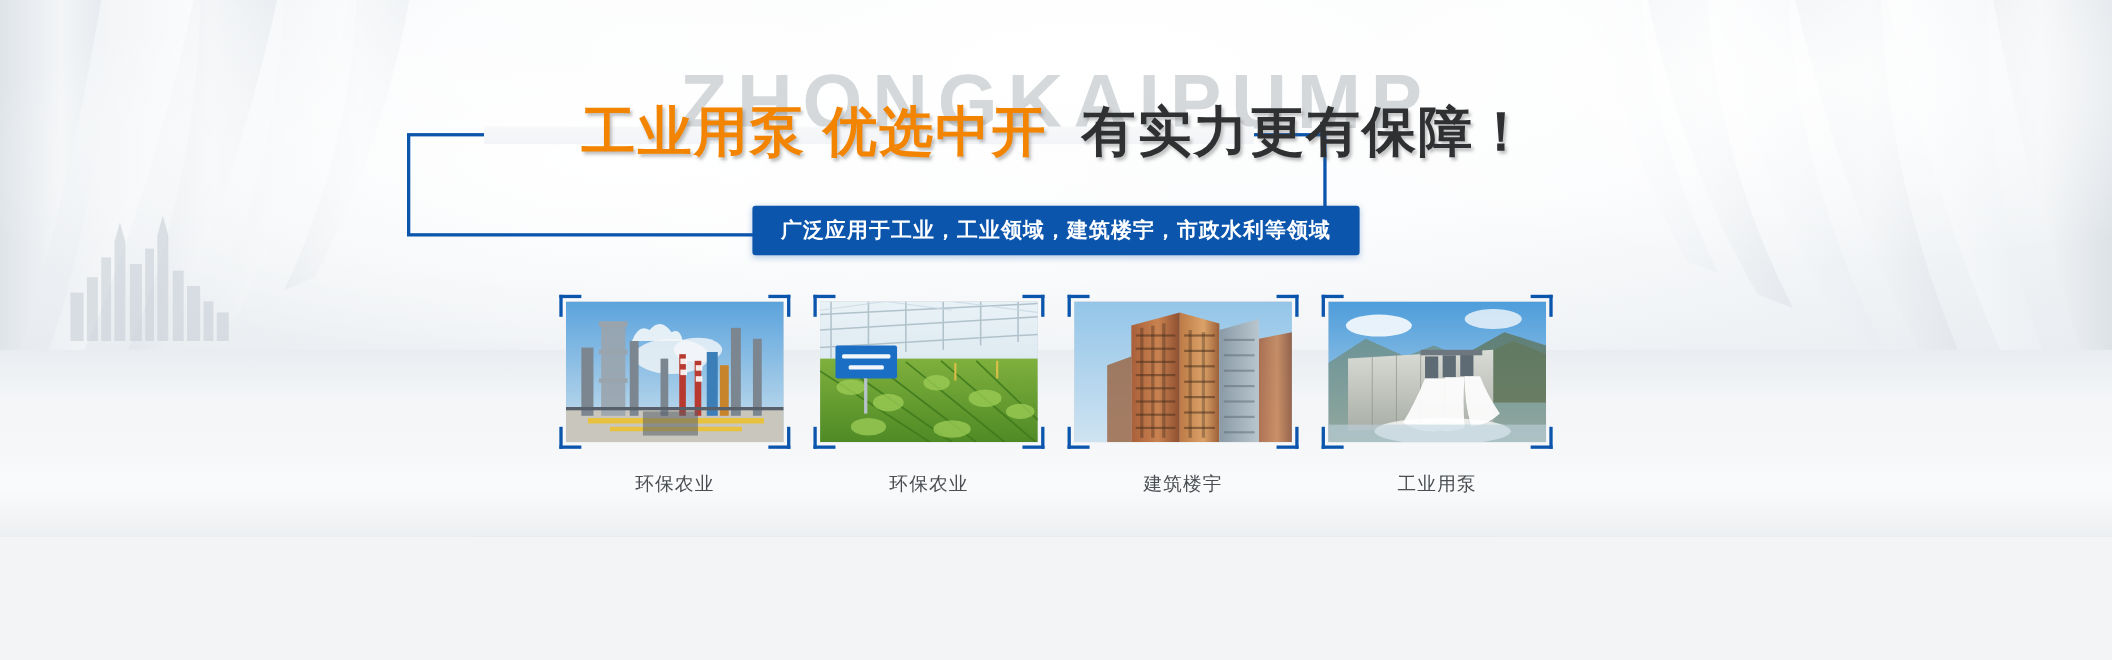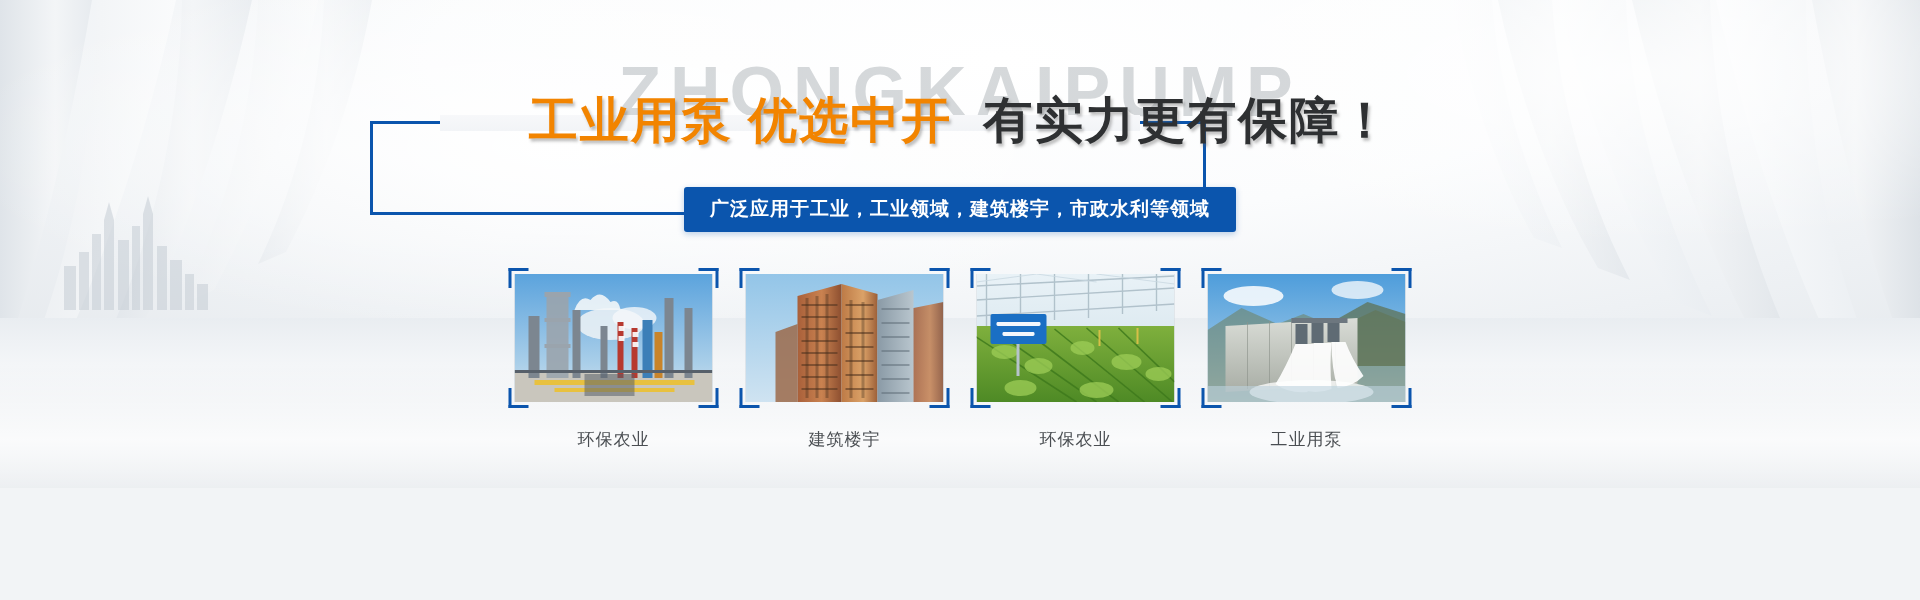--- a/index.html
+++ b/index.html
@@ -257,20 +257,93 @@
         <span class="br br2"></span>
       </div>
       <div class="caption">环保农业</div>
     </div>
 
     <div class="card">
       <div class="thumb-wrap">
         <div class="thumb">
           <svg viewBox="0 0 198 128" preserveAspectRatio="none">
             <defs>
+              <linearGradient id="ghTop" x1="0" y1="0" x2="0" y2="1">
+                <stop offset="0%" stop-color="#e9f2f7"></stop>
+                  <stop offset="100%" stop-color="#cfe0e9"></stop>
+              </linearGradient>
+              <linearGradient id="crop" x1="0" y1="0" x2="0" y2="1">
+                <stop offset="0%" stop-color="#7fb03d"></stop>
+                  <stop offset="100%" stop-color="#4e8a25"></stop>
+              </linearGradient>
+            </defs>
+            <rect width="198" height="128" fill="url(#ghTop)"></rect>
+
+            <g stroke="#aebfc9" stroke-width="1.4" fill="none" opacity=".95">
+              <path d="M0,42 L198,30"></path>
+                <path d="M0,26 L198,14"></path>
+              <path d="M10,0 L10,52"></path>
+                <path d="M44,0 L44,48"></path>
+                <path d="M78,0 L78,46"></path>
+              <path d="M112,0 L112,44"></path>
+                <path d="M146,0 L146,40"></path>
+                <path d="M180,0 L180,37"></path>
+              <path d="M0,12 L198,2"></path>
+            </g>
+            <g stroke="#c9d8e1" stroke-width="1" fill="none" opacity=".8">
+              <path d="M0,8 L60,0"></path>
+                <path d="M60,0 L120,8"></path>
+                <path d="M120,0 L198,10"></path>
+            </g>
+
+            <rect y="52" width="198" height="76" fill="url(#crop)"></rect>
+            <g stroke="#3f7a1d" stroke-width="1.6" opacity=".85">
+              <path d="M-5,60 L100,128" fill="none"></path>
+              <path d="M20,58 L120,128" fill="none"></path>
+              <path d="M48,56 L142,128" fill="none"></path>
+              <path d="M78,55 L168,128" fill="none"></path>
+              <path d="M110,54 L196,128" fill="none"></path>
+              <path d="M142,54 L198,108" fill="none"></path>
+            </g>
+            <g fill="#9ece57" opacity=".75">
+              <ellipse cx="28" cy="78" rx="13" ry="7"></ellipse>
+                <ellipse cx="62" cy="92" rx="14" ry="8"></ellipse>
+              <ellipse cx="106" cy="74" rx="12" ry="7"></ellipse>
+                <ellipse cx="150" cy="88" rx="15" ry="8"></ellipse>
+              <ellipse cx="44" cy="114" rx="16" ry="8"></ellipse>
+                <ellipse cx="120" cy="116" rx="17" ry="8"></ellipse>
+              <ellipse cx="182" cy="100" rx="13" ry="7"></ellipse>
+            </g>
+
+            <rect x="14" y="40" width="56" height="30" rx="2" fill="#1a6fc4"></rect>
+            <g fill="#ffffff" opacity=".95">
+              <rect x="20" y="48" width="44" height="4" rx="1.4"></rect>
+              <rect x="26" y="58" width="32" height="4" rx="1.4"></rect>
+            </g>
+            <rect x="40" y="70" width="3" height="32" fill="#b6c3cb"></rect>
+
+            <g fill="#e2c14a" opacity=".9">
+              <rect x="122" y="56" width="2" height="16"></rect>
+                <rect x="160" y="54" width="2" height="16"></rect>
+            </g>
+          </svg>
+        </div>
+        <span class="br tl"></span>
+        <span class="br tr"></span>
+        <span class="br bl"></span>
+        <span class="br br2"></span>
+      </div>
+      <div class="caption">环保农业</div>
+    </div>
+
+    <div class="card">
+      <div class="thumb-wrap">
+        <div class="thumb">
+          <svg viewBox="0 0 198 128" preserveAspectRatio="none">
+            <defs>
               <linearGradient id="skyB" x1="0" y1="0" x2="0" y2="1">
                 <stop offset="0%" stop-color="#93c5e8"></stop>
                   <stop offset="100%" stop-color="#cfe3f1"></stop>
               </linearGradient>
               <linearGradient id="bldA" x1="0" y1="0" x2="1" y2="0">
                 <stop offset="0%" stop-color="#a9603a"></stop>
                   <stop offset="55%" stop-color="#c98250"></stop>
                   <stop offset="100%" stop-color="#8d4f30"></stop>
               </linearGradient>
               <linearGradient id="bldB" x1="0" y1="0" x2="1" y2="0">
@@ -332,93 +405,20 @@
         <span class="br br2"></span>
       </div>
       <div class="caption">建筑楼宇</div>
     </div>
 
     <div class="card">
       <div class="thumb-wrap">
         <div class="thumb">
           <svg viewBox="0 0 198 128" preserveAspectRatio="none">
             <defs>
-              <linearGradient id="ghTop" x1="0" y1="0" x2="0" y2="1">
-                <stop offset="0%" stop-color="#e9f2f7"></stop>
-                  <stop offset="100%" stop-color="#cfe0e9"></stop>
-              </linearGradient>
-              <linearGradient id="crop" x1="0" y1="0" x2="0" y2="1">
-                <stop offset="0%" stop-color="#7fb03d"></stop>
-                  <stop offset="100%" stop-color="#4e8a25"></stop>
-              </linearGradient>
-            </defs>
-            <rect width="198" height="128" fill="url(#ghTop)"></rect>
-
-            <g stroke="#aebfc9" stroke-width="1.4" fill="none" opacity=".95">
-              <path d="M0,42 L198,30"></path>
-                <path d="M0,26 L198,14"></path>
-              <path d="M10,0 L10,52"></path>
-                <path d="M44,0 L44,48"></path>
-                <path d="M78,0 L78,46"></path>
-              <path d="M112,0 L112,44"></path>
-                <path d="M146,0 L146,40"></path>
-                <path d="M180,0 L180,37"></path>
-              <path d="M0,12 L198,2"></path>
-            </g>
-            <g stroke="#c9d8e1" stroke-width="1" fill="none" opacity=".8">
-              <path d="M0,8 L60,0"></path>
-                <path d="M60,0 L120,8"></path>
-                <path d="M120,0 L198,10"></path>
-            </g>
-
-            <rect y="52" width="198" height="76" fill="url(#crop)"></rect>
-            <g stroke="#3f7a1d" stroke-width="1.6" opacity=".85">
-              <path d="M-5,60 L100,128" fill="none"></path>
-              <path d="M20,58 L120,128" fill="none"></path>
-              <path d="M48,56 L142,128" fill="none"></path>
-              <path d="M78,55 L168,128" fill="none"></path>
-              <path d="M110,54 L196,128" fill="none"></path>
-              <path d="M142,54 L198,108" fill="none"></path>
-            </g>
-            <g fill="#9ece57" opacity=".75">
-              <ellipse cx="28" cy="78" rx="13" ry="7"></ellipse>
-                <ellipse cx="62" cy="92" rx="14" ry="8"></ellipse>
-              <ellipse cx="106" cy="74" rx="12" ry="7"></ellipse>
-                <ellipse cx="150" cy="88" rx="15" ry="8"></ellipse>
-              <ellipse cx="44" cy="114" rx="16" ry="8"></ellipse>
-                <ellipse cx="120" cy="116" rx="17" ry="8"></ellipse>
-              <ellipse cx="182" cy="100" rx="13" ry="7"></ellipse>
-            </g>
-
-            <rect x="14" y="40" width="56" height="30" rx="2" fill="#1a6fc4"></rect>
-            <g fill="#ffffff" opacity=".95">
-              <rect x="20" y="48" width="44" height="4" rx="1.4"></rect>
-              <rect x="26" y="58" width="32" height="4" rx="1.4"></rect>
-            </g>
-            <rect x="40" y="70" width="3" height="32" fill="#b6c3cb"></rect>
-
-            <g fill="#e2c14a" opacity=".9">
-              <rect x="122" y="56" width="2" height="16"></rect>
-                <rect x="160" y="54" width="2" height="16"></rect>
-            </g>
-          </svg>
-        </div>
-        <span class="br tl"></span>
-        <span class="br tr"></span>
-        <span class="br bl"></span>
-        <span class="br br2"></span>
-      </div>
-      <div class="caption">环保农业</div>
-    </div>
-
-    <div class="card">
-      <div class="thumb-wrap">
-        <div class="thumb">
-          <svg viewBox="0 0 198 128" preserveAspectRatio="none">
-            <defs>
               <linearGradient id="skyD" x1="0" y1="0" x2="0" y2="1">
                 <stop offset="0%" stop-color="#4e9ddb"></stop>
                   <stop offset="100%" stop-color="#bcd9ec"></stop>
               </linearGradient>
               <linearGradient id="damF" x1="0" y1="0" x2="0" y2="1">
                 <stop offset="0%" stop-color="#d9dcd6"></stop>
                   <stop offset="100%" stop-color="#a9aea6"></stop>
               </linearGradient>
             </defs>
             <rect width="198" height="128" fill="url(#skyD)"></rect>

